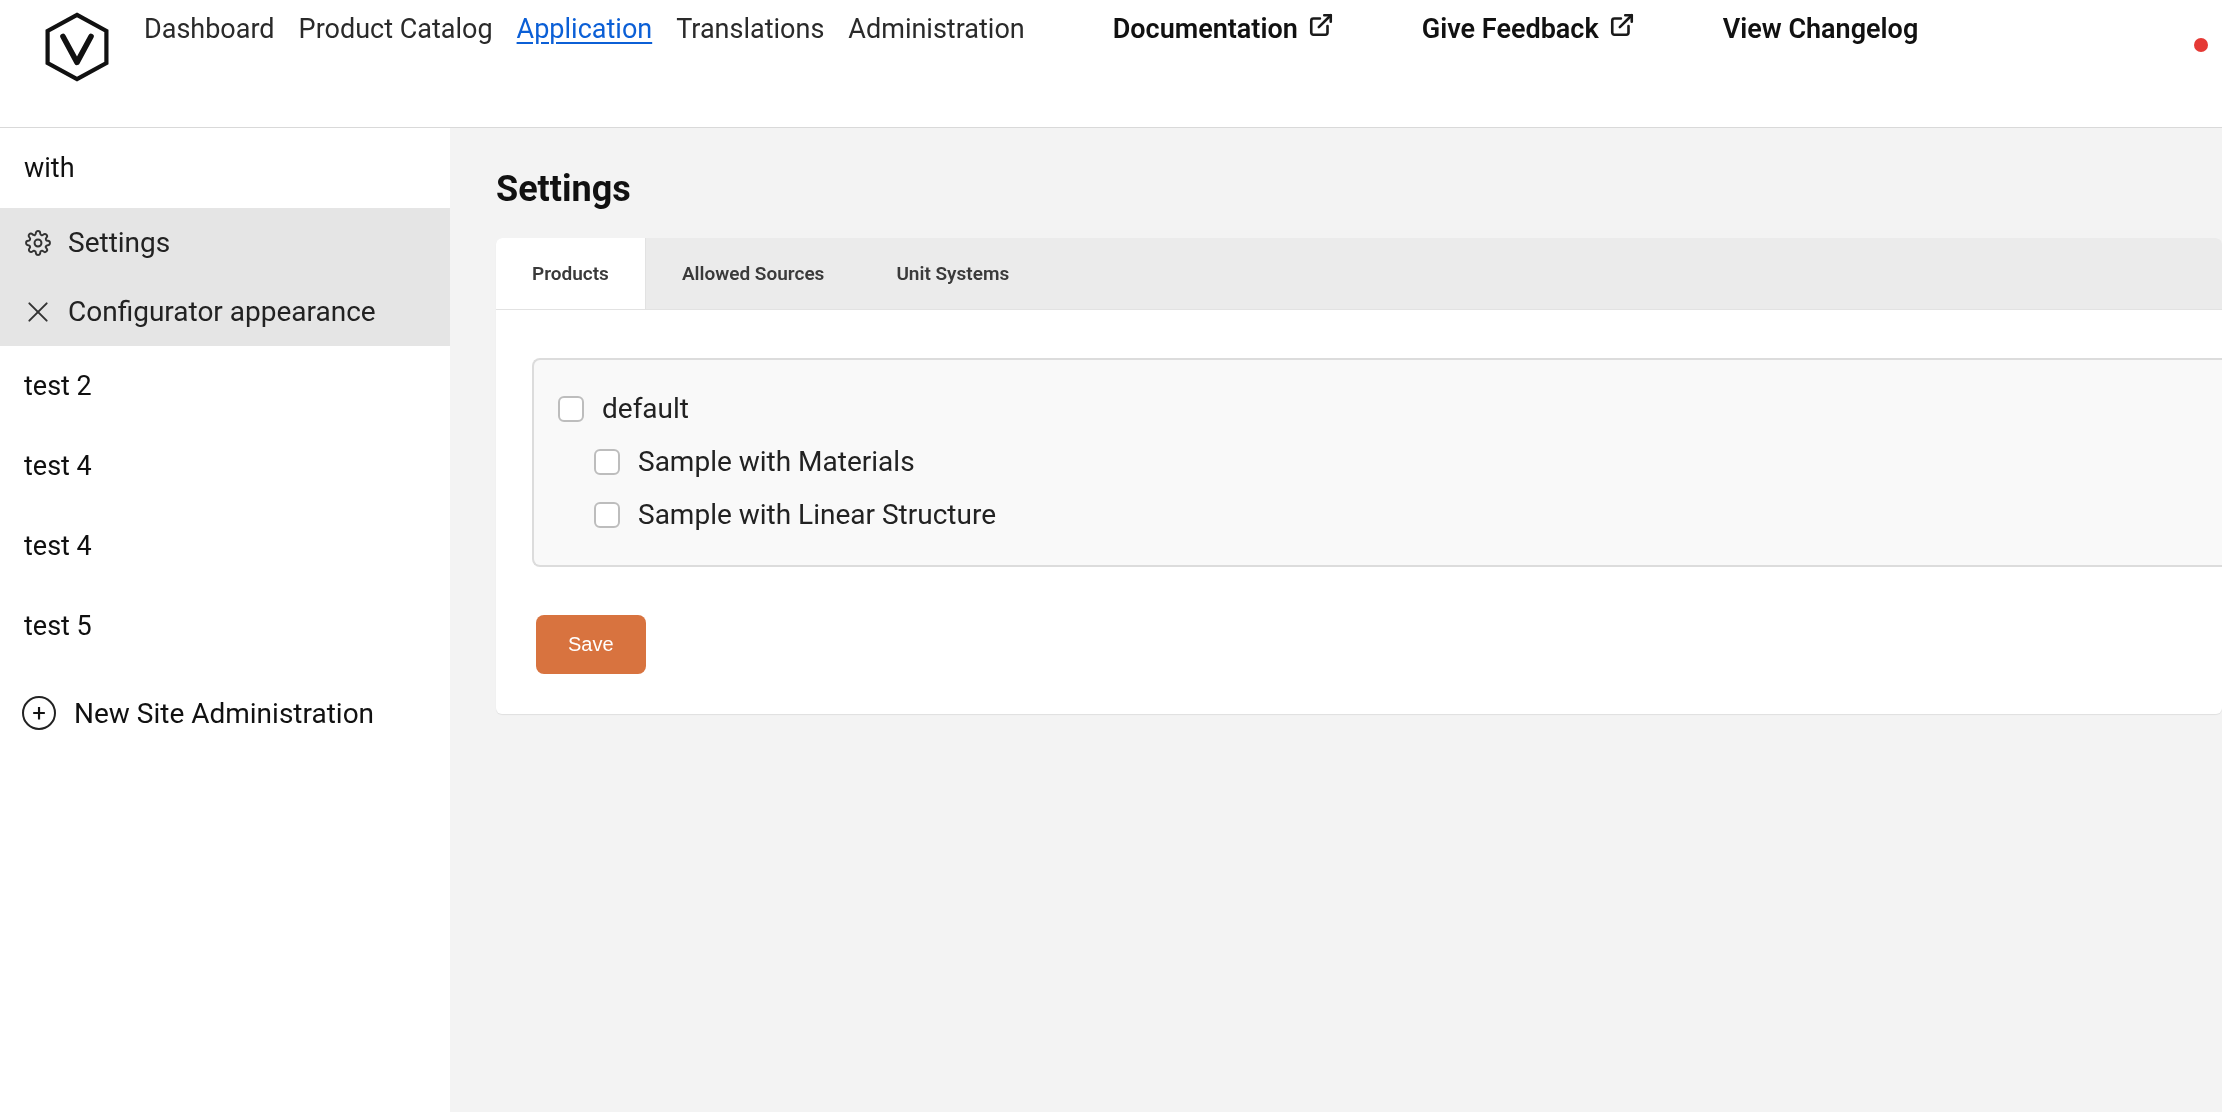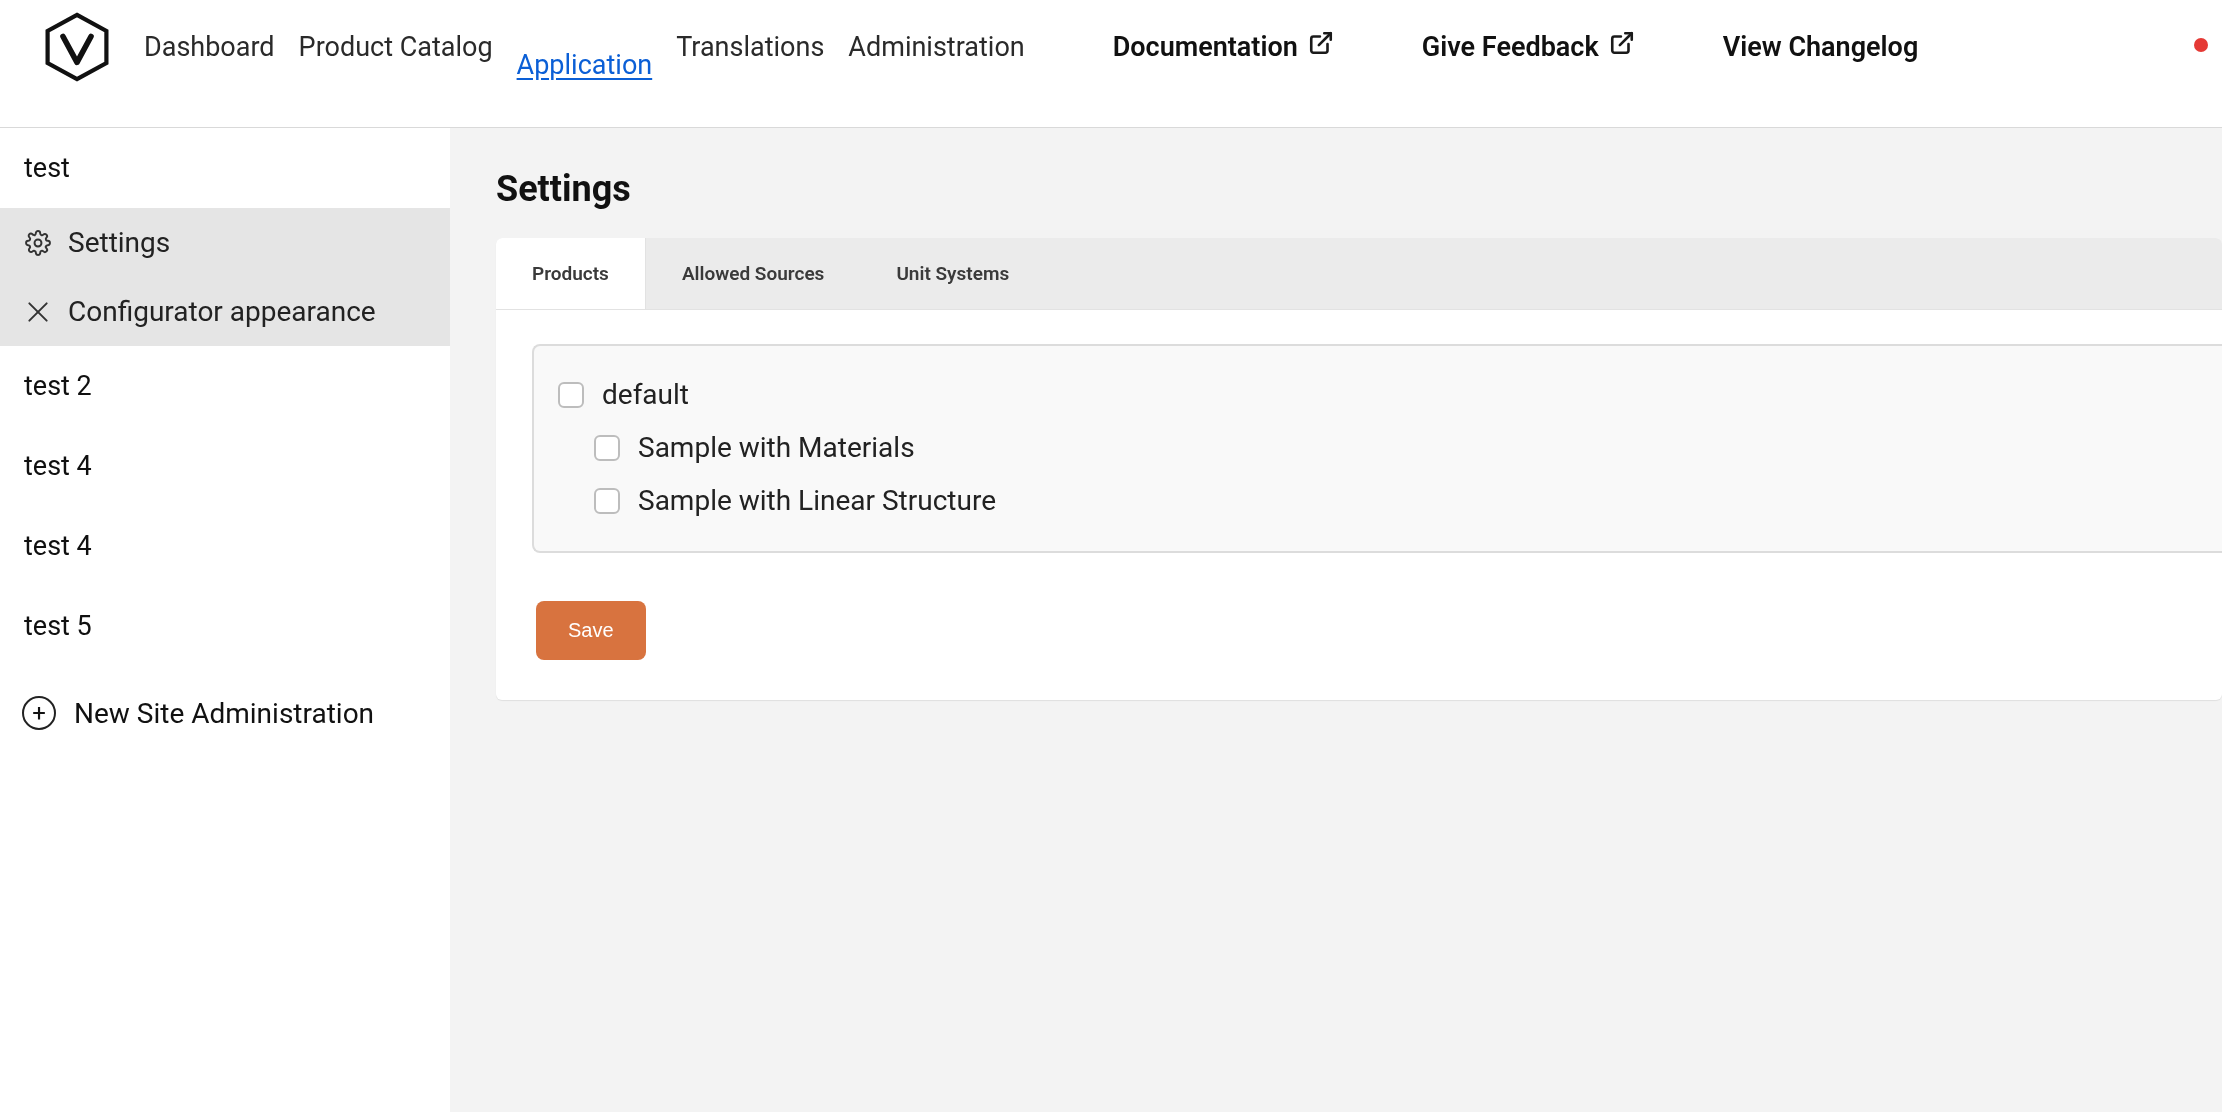--- a/index.html
+++ b/index.html
@@ -22,21 +22,21 @@
     display: flex; align-items: center; justify-content: center;
   }
   .nav-primary {
     display: flex;
     align-items: center;
     gap: 24px;
     font-size: 27px;
     flex-wrap: nowrap;
   }
   .nav-primary .nav-item { color: #2a2a2a; cursor: pointer; white-space: nowrap; }
-  .nav-primary .nav-item.active { color: #0b5fd6; text-decoration: underline; text-underline-offset: 4px; margin-top: 37px; }
+  .nav-primary .nav-item.active { color: #0b5fd6; text-decoration: underline; text-underline-offset: 4px; }
   .nav-primary .nav-item.bold { font-weight: 600; color: #111; display: inline-flex; align-items: center; gap: 10px; }
   .nav-spacer { width: 40px; }
   .ext-icon svg { width: 26px; height: 26px; stroke: #1a1a1a; }
   .top-right-dot {
     position: absolute;
     top: 38px;
     right: 14px;
     width: 14px; height: 14px;
     background: #e53935;
     border-radius: 50%;
@@ -123,21 +123,21 @@
     font-weight: 600;
     color: #3a3a3a;
     cursor: pointer;
   }
   .tab.active {
     background: #fff;
     border-right: 1px solid #e2e2e2;
     border-top-left-radius: 6px;
   }
   .tab-area {
-    padding: 34px 0 40px 20px;
+    padding: 48px 0 40px 20px;
   }
   .product-box {
     margin-left: 16px;
     border: 2px solid #dcdcdc;
     border-right: none;
     border-radius: 8px 0 0 8px;
     background: #f9f9f9;
     padding: 22px 24px 24px 24px;
   }
   .check-row {
@@ -213,21 +213,21 @@
     <span class="nav-spacer"></span>
     <span class="nav-item bold">View Changelog</span>
   </div>
   <div class="top-right-dot"></div>
 </div>
 
 <div class="shell">
 
   <div class="sidebar">
 
-    <div class="site-item">test</div>
+    <div class="site-item">with</div>
     <div class="site-group expanded">
       <div class="sub-list">
         <div class="sub-item">
           <span class="sub-icon">
             <svg viewBox="0 0 24 24" width="26" height="26" fill="none" stroke-width="1.8">
                 <circle cx="12" cy="12" r="3.2"></circle>
                 <path d="M19.4 15a1.7 1.7 0 0 0 .34 1.87l.06.06a2 2 0 1 1-2.83 2.83l-.06-.06a1.7 1.7 0 0 0-1.87-.34 1.7 1.7 0 0 0-1 1.56V21a2 2 0 1 1-4 0v-.09a1.7 1.7 0 0 0-1.11-1.56 1.7 1.7 0 0 0-1.87.34l-.06.06a2 2 0 1 1-2.83-2.83l.06-.06a1.7 1.7 0 0 0 .34-1.87 1.7 1.7 0 0 0-1.56-1H3a2 2 0 1 1 0-4h.09a1.7 1.7 0 0 0 1.56-1.11 1.7 1.7 0 0 0-.34-1.87l-.06-.06A2 2 0 1 1 7.08 4.25l.6.06a1.7 1.7 0 0 0 1.87.34H9a1.7 1.7 0 0 0 1-1.56V3a2 2 0 1 1 4 0v.09a1.7 1.7 0 0 0 1 1.56 1.7 1.7 0 0 0 1.87-.34l.06-.06a2 2 0 1 1 2.83 2.83l-.06.06a1.7 1.7 0 0 0-.34 1.87V9a1.7 1.7 0 0 0 1.56 1H21a2 2 0 1 1 0 4h-.09a1.7 1.7 0 0 0-1.56 1z"></path>
               </svg>
           </span>
           <span>Settings</span>

